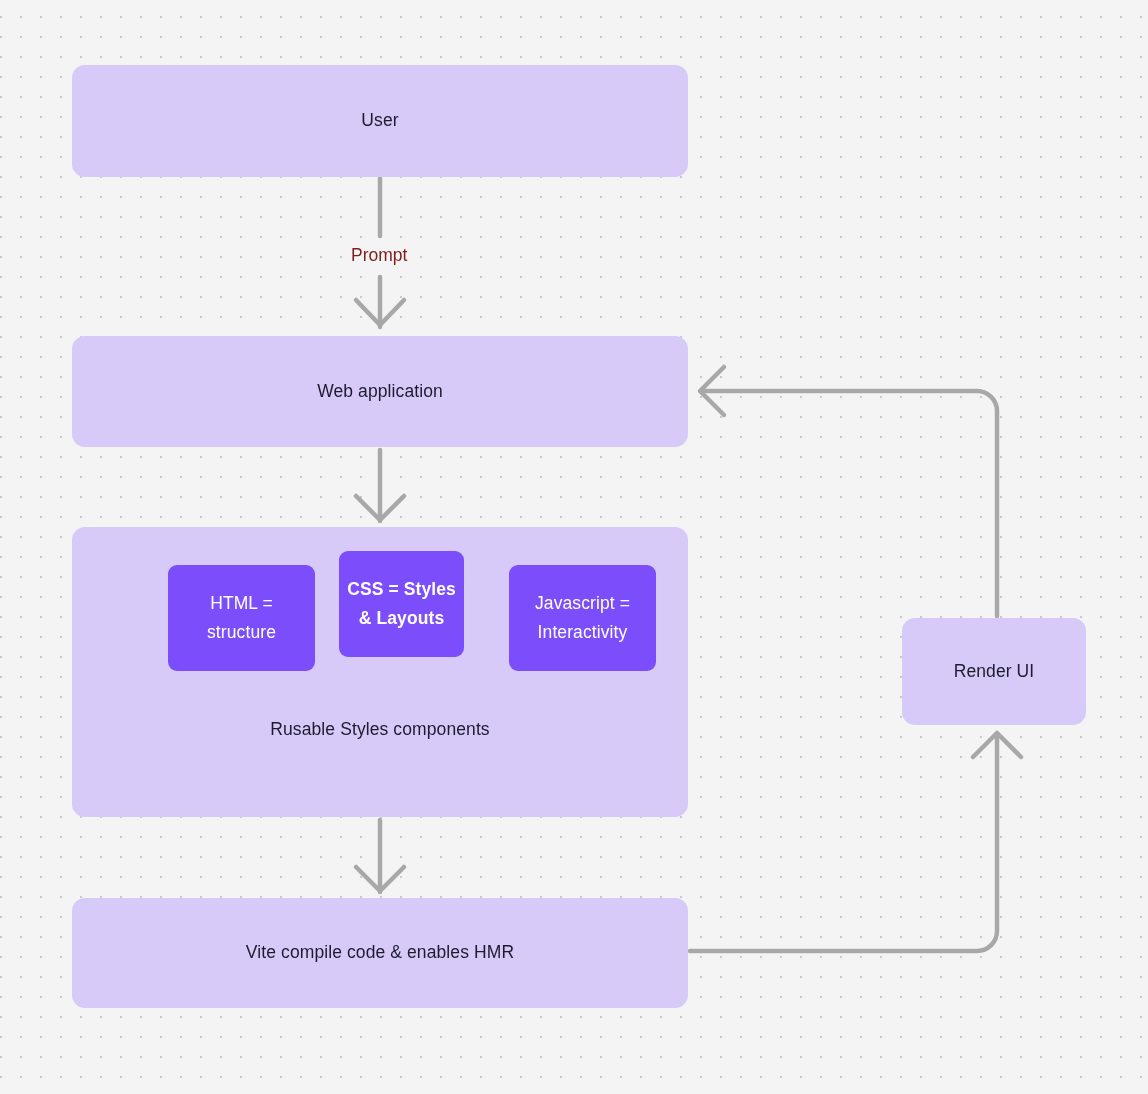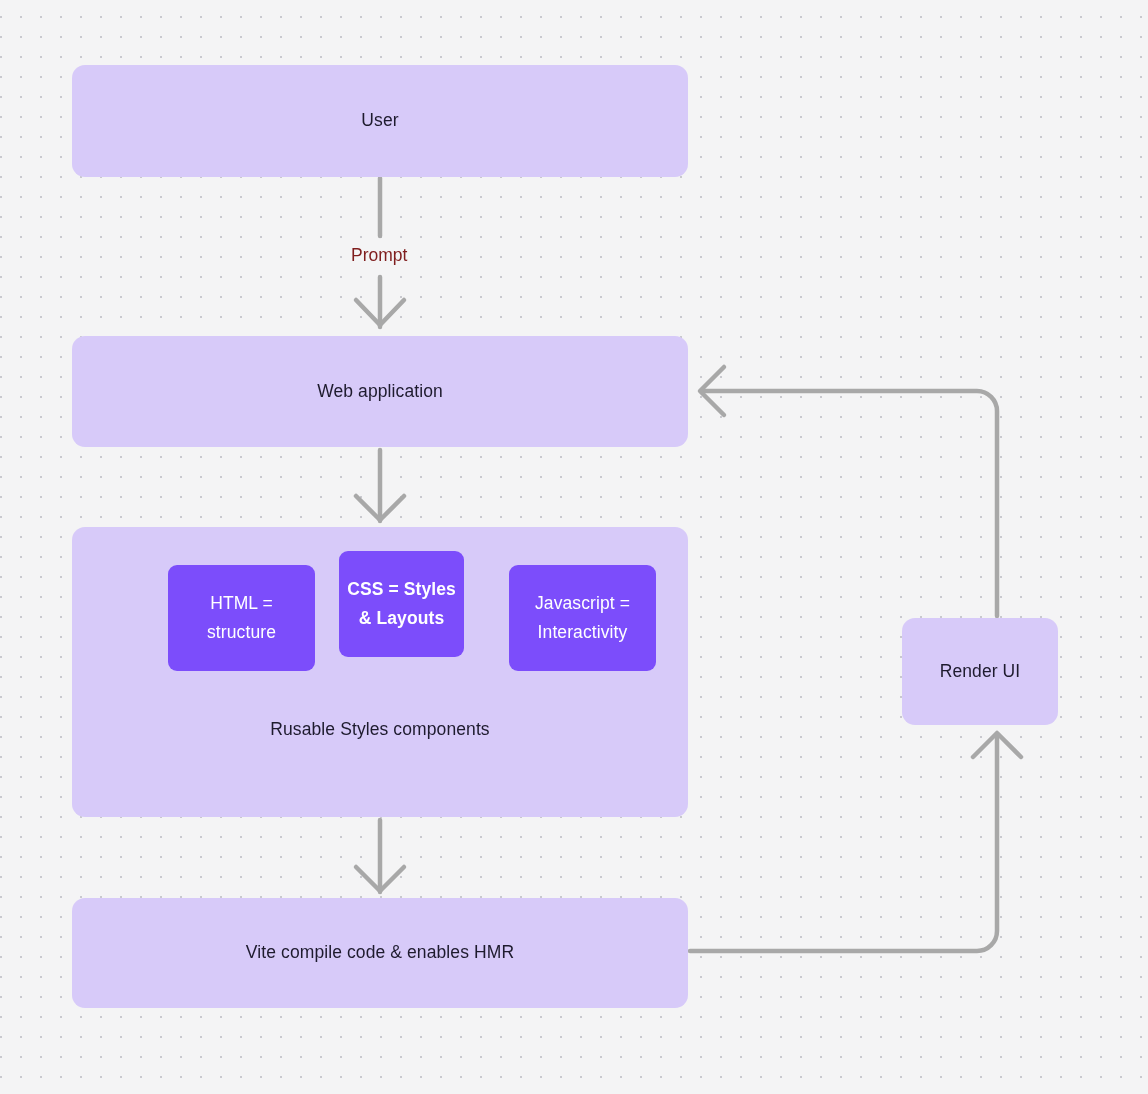--- a/index.html
+++ b/index.html
@@ -50,21 +50,21 @@
     text-align: center;
     letter-spacing: 0.1px;
   }
 
   
   #node-user      { left: 72px;  top: 65px;  width: 616px; height: 112px; }
   #node-webapp    { left: 72px;  top: 336px; width: 616px; height: 111px; }
   #node-components{ left: 72px;  top: 527px; width: 616px; height: 290px;
                     display: block; }
   #node-vite      { left: 72px;  top: 898px; width: 616px; height: 110px; }
-  #node-render    { left: 902px; top: 618px; width: 156px; height: 107px; }
+  #node-render    { left: 902px; top: 618px; width: 184px; height: 107px; }
 
   
   .chip {
     position: absolute;
     box-sizing: border-box;
     background-color: #7c4dfb;
     border-radius: 9px;
     display: flex;
     align-items: center;
     justify-content: center;

